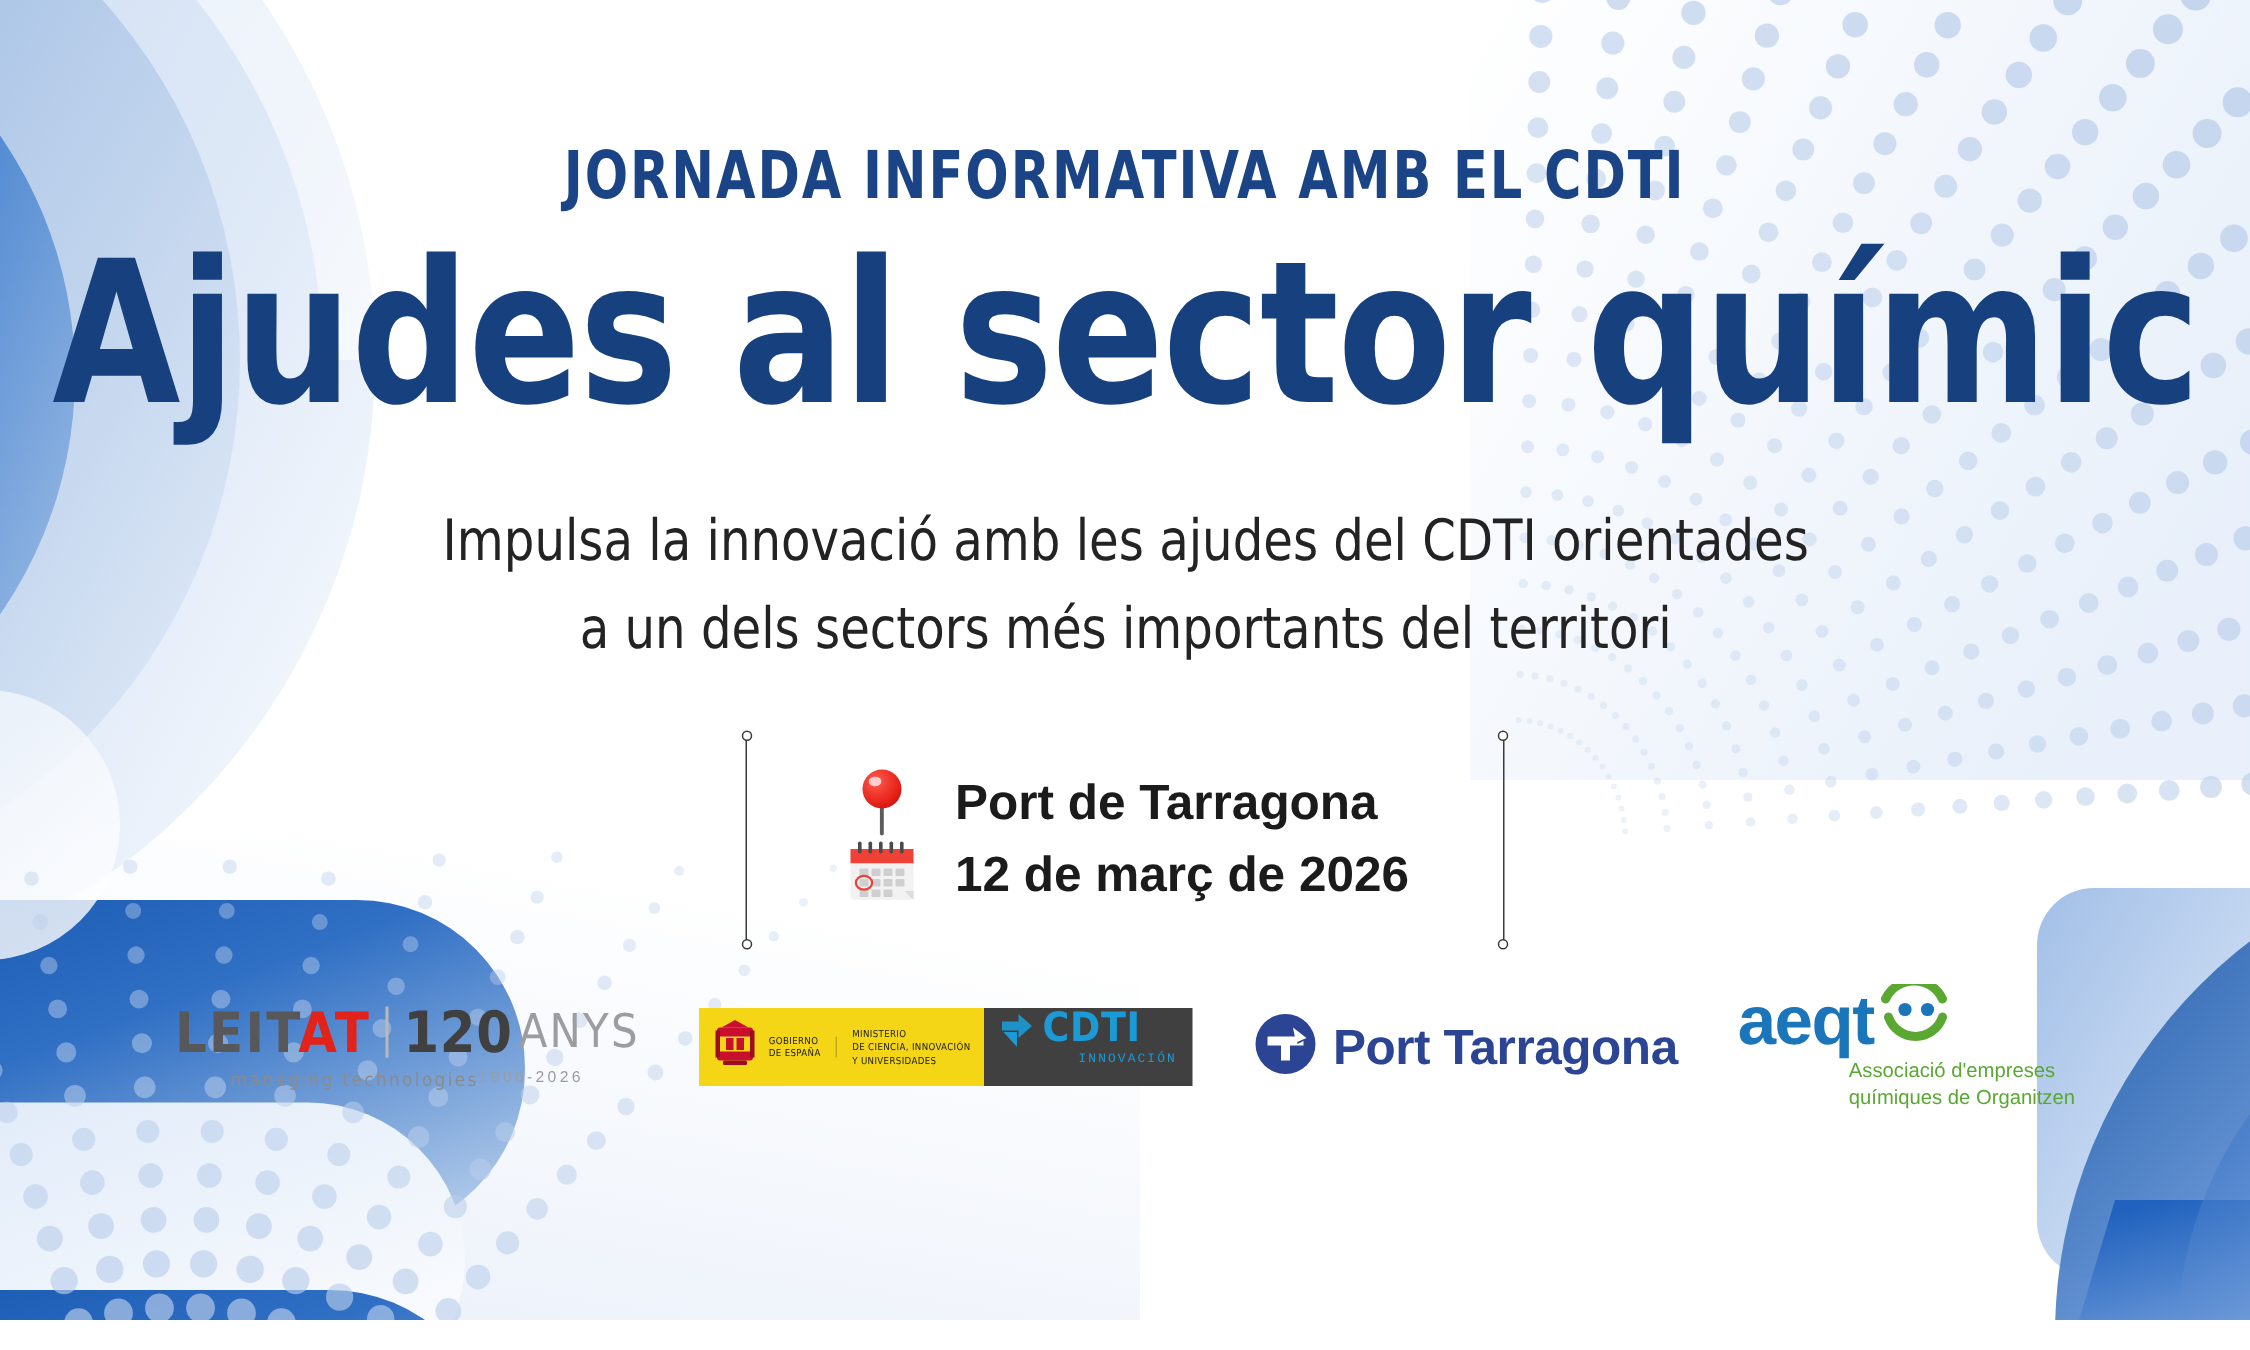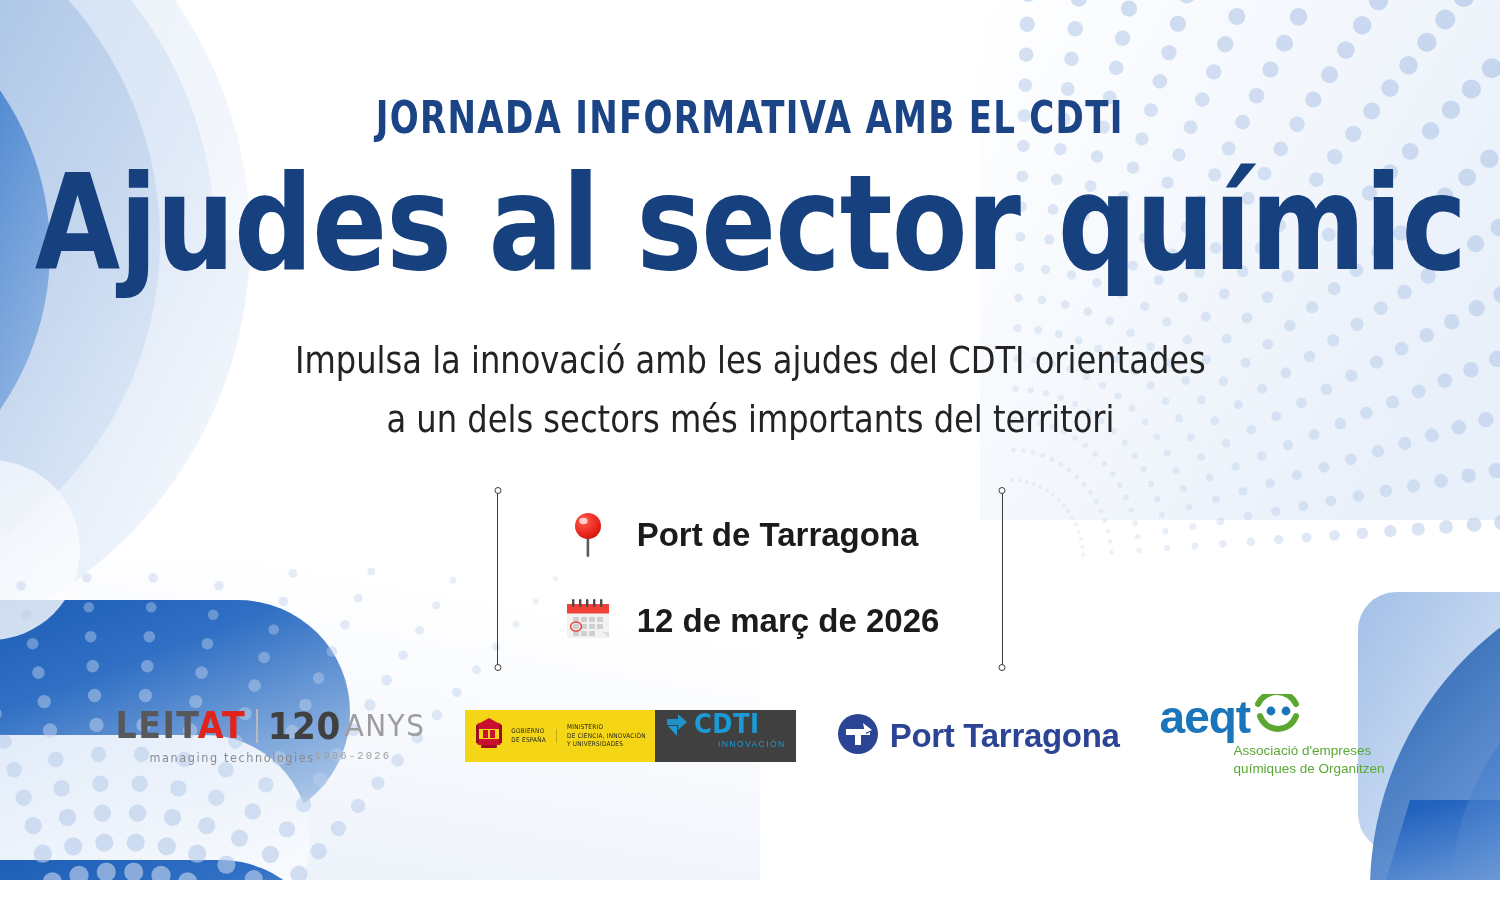--- a/index.html
+++ b/index.html
@@ -96,21 +96,20 @@
     border:1.4px solid #3b3b3b;
     background:#ffffff;
   }
   .rule .cap.top { top:-3px; }
   .rule .cap.bot { bottom:-3px; }
 
   .info-rows {
     display:flex;
     flex-direction:column;
     justify-content:center;
-    gap:38px;
     padding:22px 36px;
     min-width:360px;
   }
   .info-row {
     display:flex;
     align-items:center;
     gap:22px;
   }
   .info-icon {
     width:54px;
@@ -162,21 +161,21 @@
     font-family:"Liberation Sans Narrow","DejaVu Sans Condensed","Liberation Sans", sans-serif;
     font-weight:400; font-size:31px; color:#9d9da0; letter-spacing:1.5px; line-height:1;
     margin-left:-6px;
     text-align:right;
   }
   .leitat-tag {
     font-family:"Liberation Sans Narrow","DejaVu Sans Condensed","Liberation Sans", sans-serif;
     font-size:12.5px; letter-spacing:1.6px; color:#8b8b8e; margin-top:5px;
   }
   .leitat-years {
-    font-family:Liberation Mono, monospace;
+    font-family:Liberation Sans, sans-serif;
     font-size:10.5px; letter-spacing:2.2px; color:#9d9da0; margin-top:5px; 
   }
   .leitat-bottom { display:flex; justify-content:space-between; align-items:flex-start; }
 
   
   .gob-block { display:flex; align-items:stretch; height:52px; }
   .gob-yellow {
     background:#f4d616; display:flex; align-items:center; gap:7px; padding:0 9px;
   }
   .gob-texts { display:flex; align-items:center; gap:10px; }
@@ -187,21 +186,21 @@
   .gob-divider { width:1px; background:#c4ab12; align-self:stretch; margin:6px 0; }
   .cdti-box {
     background:#404040; display:flex; align-items:flex-start; gap:5px; padding:0 10px;
   }
   .cdti-text { display:flex; flex-direction:column; line-height:1; }
   .cdti-main {
     font-family:"Liberation Sans Narrow","DejaVu Sans Condensed","Liberation Sans", sans-serif;
     font-weight:bold; font-size:27px; color:#1b9ad6; letter-spacing:0.5px;
   }
   .cdti-sub {
-    font-family:Liberation Sans, sans-serif;
+    font-family:Liberation Mono, monospace;
     font-size:8.6px; color:#1b9ad6; letter-spacing:1.4px; margin-top:3px;padding-left:24px;
   }
 
   
   .port-block { display:flex; align-items:center; gap:10px; }
   .port-word {
     font-family:"Liberation Sans", sans-serif;
     font-weight:bold; font-size:33px; color:#2b4494; letter-spacing:-0.3px;
   }
 

